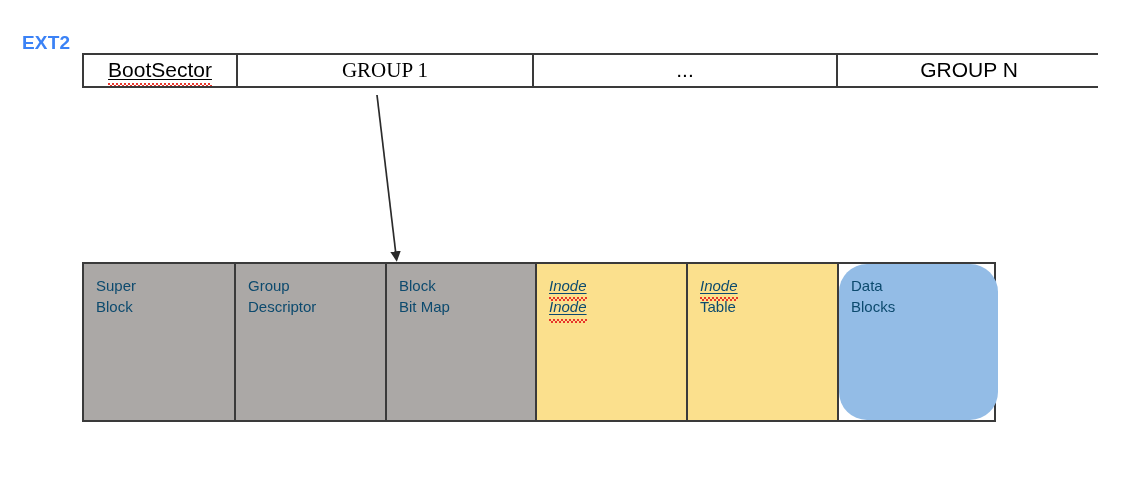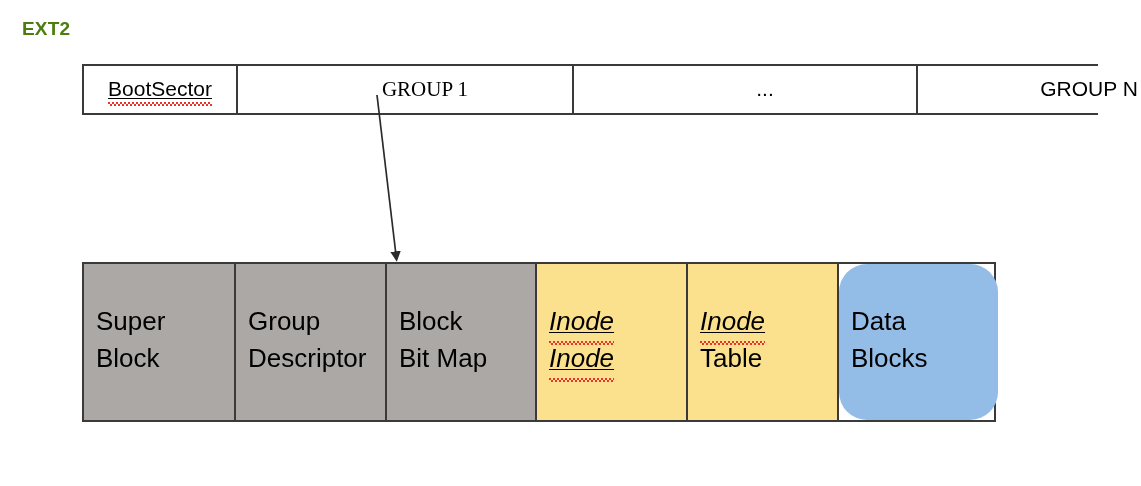--- a/index.html
+++ b/index.html
@@ -21,43 +21,42 @@
     position: absolute;
     left: 0; top: 0;
     width: 1141px;
     height: 486px;
   }
 
   
   .diagram-title {
     position: absolute;
     left: 22px;
-    top: 18px;
+    top: 32px;
     font-size: 19px;
     font-weight: bold;
-    color: #4d7c0f;
+    color: #3b82f6;
     letter-spacing: 0.2px;
     white-space: nowrap;
   }
 
   
   .strip {
     position: absolute;
     box-sizing: border-box;
     border: 2px solid #3a3a3a;
     display: flex;
     background: #ffffff;
   }
 
   .strip-top {
     left: 82px;
-    top: 64px;
+    top: 53px;
     width: 1016px;
-    height: 51px;
-    gap: 40px;
+    height: 35px;
   }
 
   .strip-bottom {
     left: 82px;
     top: 262px;
     width: 914px;
     height: 160px;
   }
 
   .cell {
@@ -104,25 +103,24 @@
     background-repeat: repeat-x;
     background-position: 0 0, 2px 0;
     pointer-events: none;
   }
 
   
   .strip-bottom .cell {
     padding: 11px 0 0 12px;
   }
   .strip-bottom .cell-label {
-    font-size: 26px;
-    color: #000000;
+    font-size: 15px;
+    color: #0c4a6e;
     line-height: 1.42;
     white-space: pre-line;
-    margin-top: 28px;
   }
   .word {
     position: relative;
     display: inline-block;
   }
   .word.underlined {
     text-decoration: underline;
     text-underline-offset: 2px;
     text-decoration-thickness: 1px;
     font-style: italic;

